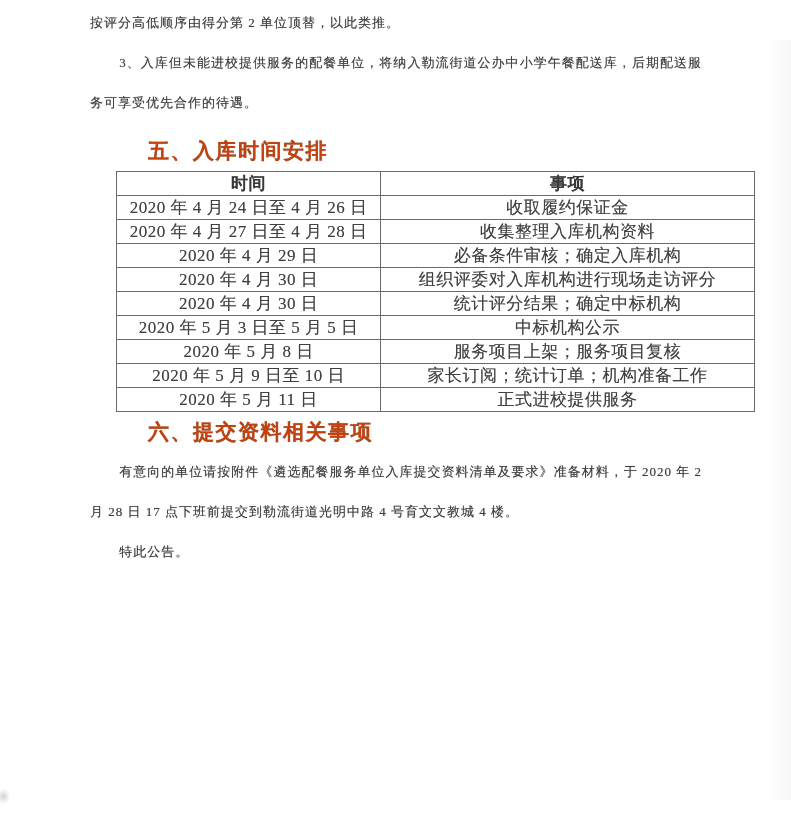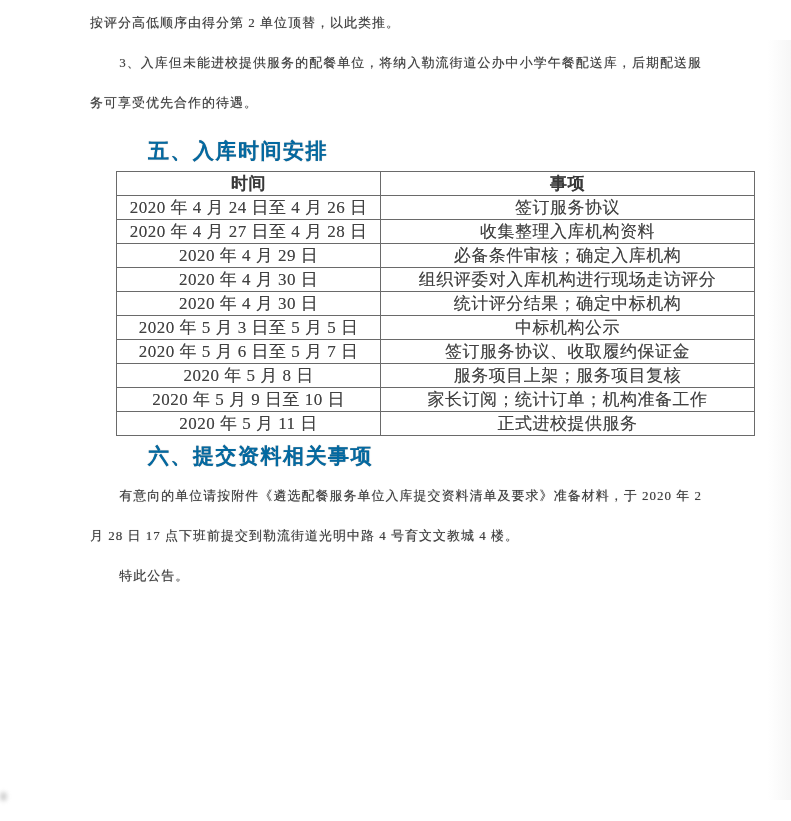--- a/index.html
+++ b/index.html
@@ -31,21 +31,21 @@
     text-shadow: 0 0 0.7px rgba(70,70,70,0.55);
   }
   .para.indent { text-indent: 2.25em; }
   .section-heading {
     font-size: 21px;
     font-weight: bold;
     line-height: 40px;
     letter-spacing: 1.5px;
     padding-left: 58px;
     margin: 0;
-    color: #0369a1;
+    color: #c2410c;
     text-shadow: 0 0 0.7px rgba(60,60,60,0.6);
   }
   .heading-five { margin-top: 8px; }
   .schedule-table {
     border-collapse: collapse;
     margin-left: 26px;
     width: 639px;
     table-layout: fixed;
   }
   .schedule-table th, .schedule-table td {
@@ -106,45 +106,41 @@
     </colgroup>
     <thead>
       <tr>
         <th>时间</th>
         <th>事项</th>
       </tr>
     </thead>
     <tbody>
       <tr>
         <td>2020 年 4 月 24 日至 4 月 26 日</td>
-        <td>签订服务协议</td>
+        <td>收取履约保证金</td>
       </tr>
       <tr>
         <td>2020 年 4 月 27 日至 4 月 28 日</td>
         <td>收集整理入库机构资料</td>
       </tr>
       <tr>
         <td>2020 年 4 月 29 日</td>
         <td>必备条件审核；确定入库机构</td>
       </tr>
       <tr>
         <td>2020 年 4 月 30 日</td>
         <td>组织评委对入库机构进行现场走访评分</td>
       </tr>
       <tr>
         <td>2020 年 4 月 30 日</td>
         <td>统计评分结果；确定中标机构</td>
       </tr>
       <tr>
         <td>2020 年 5 月 3 日至 5 月 5 日</td>
         <td>中标机构公示</td>
-      </tr>
-      <tr>
-        <td>2020 年 5 月 6 日至 5 月 7 日</td>
-        <td>签订服务协议、收取履约保证金</td>
       </tr>
       <tr>
         <td>2020 年 5 月 8 日</td>
         <td>服务项目上架；服务项目复核</td>
       </tr>
       <tr>
         <td>2020 年 5 月 9 日至 10 日</td>
         <td>家长订阅；统计订单；机构准备工作</td>
       </tr>
       <tr>

